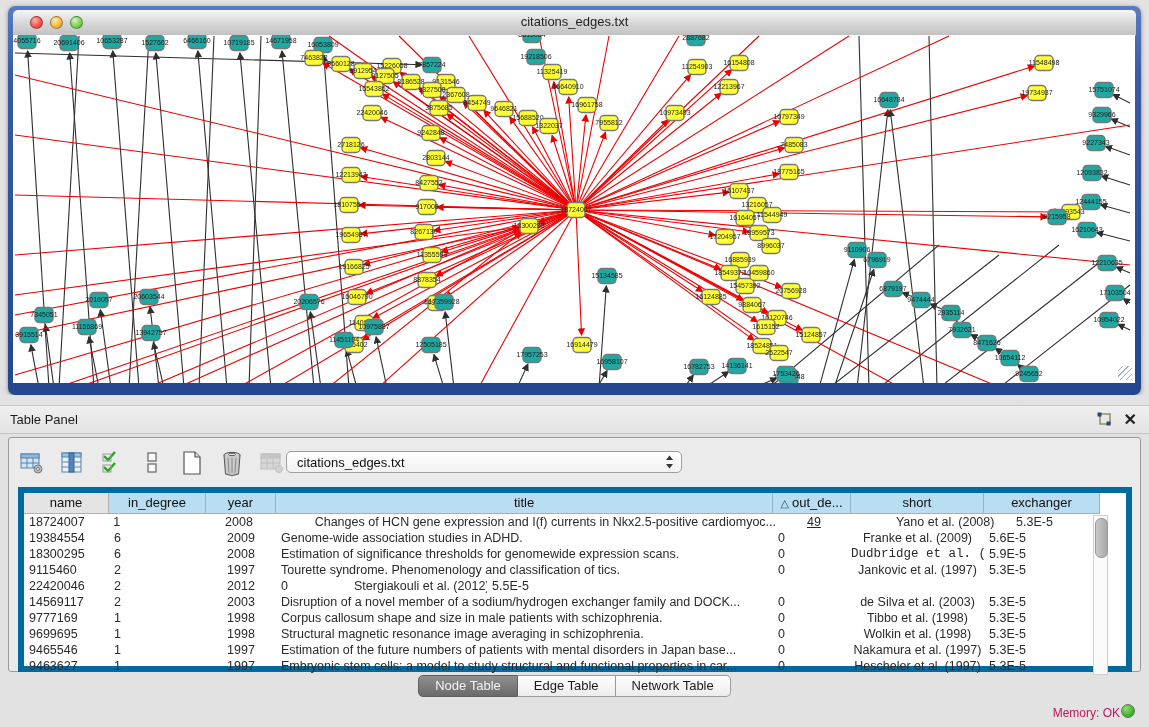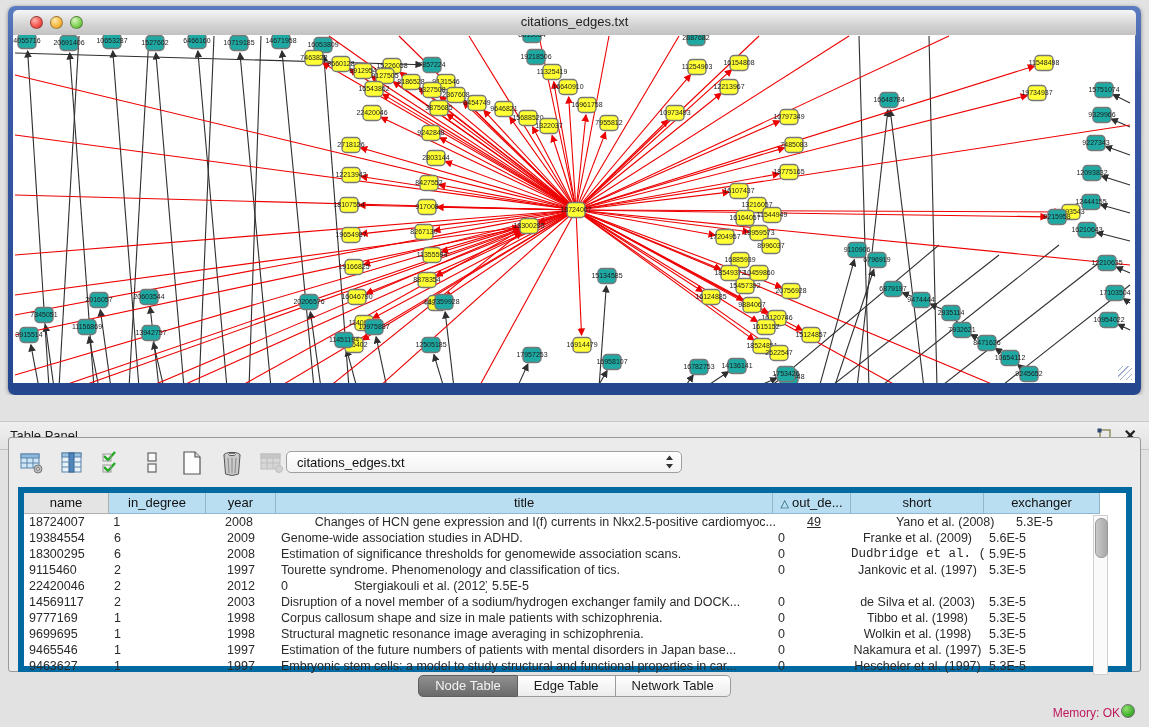--- a/index.html
+++ b/index.html
@@ -15,21 +15,21 @@
   .tl{position:absolute;top:6px;width:13px;height:13px;border-radius:50%;border:1px solid rgba(0,0,0,.35);box-sizing:border-box;}
   .tl.red{left:17px;background:radial-gradient(circle at 35% 30%,#ffb3ad,#f0504a 60%,#c93c36);}
   .tl.yellow{left:37px;background:radial-gradient(circle at 35% 30%,#ffe9b0,#f5b63c 60%,#cf9326);}
   .tl.green{left:57px;background:radial-gradient(circle at 35% 30%,#d6f5c0,#7ccf4e 60%,#4f9e2f);}
   .canvas{position:absolute;left:5px;top:29px;right:6px;bottom:12px;background:#fff;overflow:hidden;}
   .canvas svg{position:absolute;left:0;top:0;}
   .win-grip{position:absolute;right:3px;bottom:3px;width:14px;height:14px;
     background:repeating-linear-gradient(135deg,transparent 0 3px,#9fb0d0 3px 4px);}
   
   .splitter{position:absolute;left:0;top:395px;width:1149px;height:10px;background:#e2e2e2;}
-  .panel-header{position:absolute;left:0;top:421px;width:1149px;height:29px;
+  .panel-header{position:absolute;left:0;top:405px;width:1149px;height:29px;
     background:linear-gradient(180deg,#efefef,#e3e3e3);border-top:1px solid #c9c9c9;border-bottom:1px solid #c4c4c4;box-sizing:border-box;}
   .panel-header .ph-title{position:absolute;left:10px;top:6px;font-size:13px;color:#1c1c1c;}
   .float-icon{position:absolute;right:36px;top:6px;width:16px;height:15px;}
   .close-icon{position:absolute;right:12px;top:4px;font-size:16px;font-weight:bold;color:#222;cursor:default;}
   
   .card{position:absolute;left:8px;top:437px;width:1133px;height:235px;background:#ebebeb;
     border:1px solid #9a9a9a;border-radius:3px;box-sizing:border-box;}
   .toolbar{position:absolute;left:10px;top:8px;height:34px;display:flex;align-items:center;gap:14px;}
   .tb-btn{width:26px;height:28px;display:flex;align-items:center;justify-content:center;}
   .fx{font-size:14px;color:#111;font-style:italic;font-weight:bold;font-family:"Liberation Serif",serif;}
@@ -828,21 +828,21 @@
             <div class="td center" style="width: 70px;">2009</div>
             <div class="td" style="width: 497px;">Genome-wide association studies in ADHD.</div>
             <div class="td" style="width: 78px;">0</div>
             <div class="td center" style="width: 133px;">Franke et al. (2009)</div>
             <div class="td" style="width: 116px;">5.6E-5</div>
           </div>
           <div class="trow">
             <div class="td" style="width: 85px;">18300295</div>
             <div class="td" style="width: 97px;">6</div>
             <div class="td center" style="width: 70px;">2008</div>
-            <div class="td" style="width: 497px;">Estimation of significance thresholds for genomewide association scans.</div>
+            <div class="td" style="width: 497px;">Estimation of significance thresholds for genomewide expression scans.</div>
             <div class="td" style="width: 78px;">0</div>
             <div class="td center" style="width: 133px; font-family: Liberation Mono, monospace;">Dudbridge et al. (2008)</div>
             <div class="td" style="width: 116px;">5.9E-5</div>
           </div>
           <div class="trow">
             <div class="td" style="width: 85px;">9115460</div>
             <div class="td" style="width: 97px;">2</div>
             <div class="td center" style="width: 70px;">1997</div>
             <div class="td" style="width: 497px;">Tourette syndrome. Phenomenology and classification of tics.</div>
             <div class="td" style="width: 78px;">0</div>

